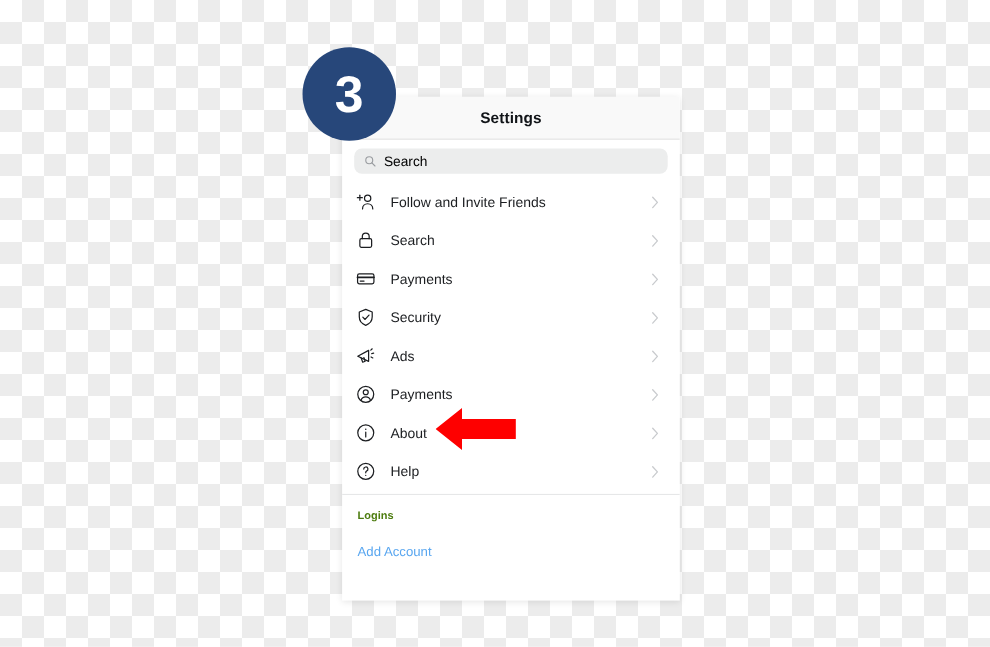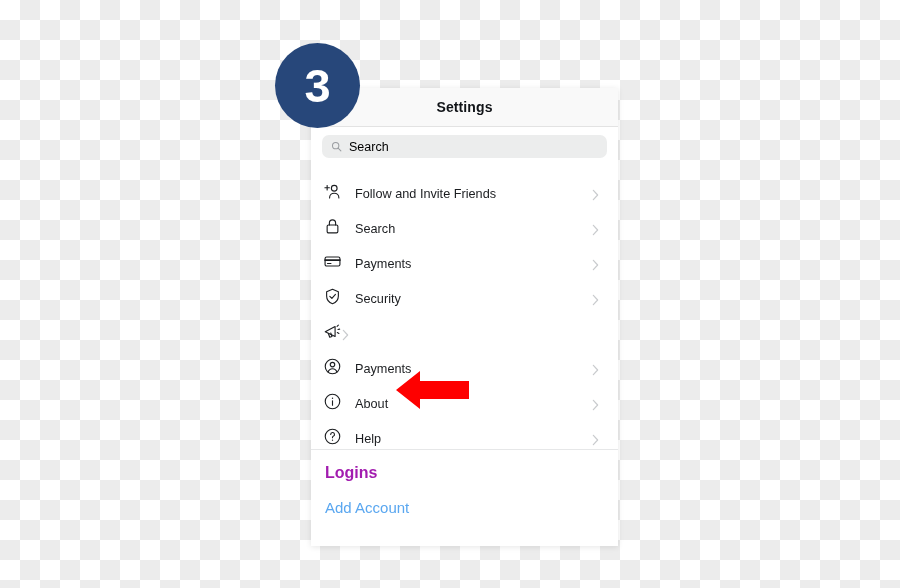--- a/index.html
+++ b/index.html
@@ -71,21 +71,21 @@
     flex: 0 0 auto;
   }
 
   
   .list {
     padding-top: 2px;
   }
   .row {
     height: 35px;
     display: flex;
-    align-items: flex-end;
+    align-items: center;
     padding: 0 11px 0 12px;
     position: relative;
   }
   .row .icon {
     width: 19px;
     height: 19px;
     flex: 0 0 auto;
     display: flex;
     align-items: center;
     justify-content: center;
@@ -106,31 +106,31 @@
     margin-right: 8px;
   }
 
   .divider {
     height: 1px;
     background: #e6e7e8;
     margin-top: 3px;
   }
 
   .section-title {
-    font-size: 16px;
+    font-size: 10px;
     font-weight: bold;
-    color: #a21caf;
+    color: #4d7c0f;
     padding: 14px 12px 0 14px;
   }
 
   .link-row {
     padding: 17px 12px 0 14px;
   }
   .link-row a {
-    font-size: 15px;
+    font-size: 12px;
     color: #5aa7f0;
     text-decoration: none;
     text-align: right;
   }
 
   
   .badge {
     position: absolute;
     left: 275px;
     top: 43px;
@@ -242,20 +242,21 @@
     <div class="row">
       <span class="icon">
         <svg viewBox="0 0 22 22" fill="none" stroke="#1c1e21" stroke-width="1.3" stroke-linecap="round" stroke-linejoin="round">
           <path d="M2.6 11.4 14 5.2v11.6z"></path>
           <path d="M6.2 13.3l1.6 4.4 2.6-1-1.4-3.9"></path>
           <line x1="16.3" y1="5" x2="17.8" y2="3.6"></line>
           <line x1="17.3" y1="8.6" x2="19.3" y2="8.2"></line>
           <line x1="16.6" y1="12.2" x2="18.4" y2="13.2"></line>
         </svg>
       </span>
+      <span class="label">Ads</span>
       <svg class="chev" viewBox="0 0 8 14" fill="none" stroke="#c9cbce" stroke-width="1.4" stroke-linecap="round" stroke-linejoin="round">
         <polyline points="1.5,1.5 6.5,7 1.5,12.5"></polyline>
       </svg>
     </div>
 
     <div class="row">
       <span class="icon">
         <svg viewBox="0 0 22 22" fill="none" stroke="#1c1e21" stroke-width="1.3" stroke-linecap="round" stroke-linejoin="round">
           <circle cx="11" cy="11" r="8.4"></circle>
           <circle cx="11" cy="8.8" r="2.6"></circle>

